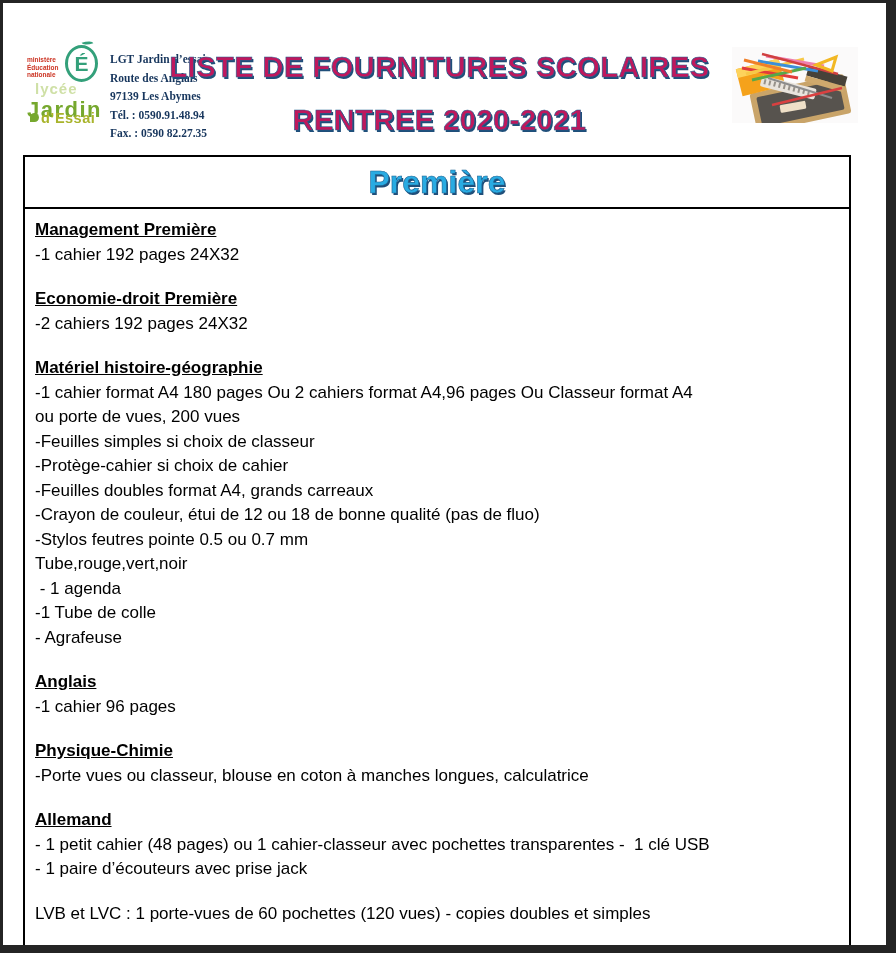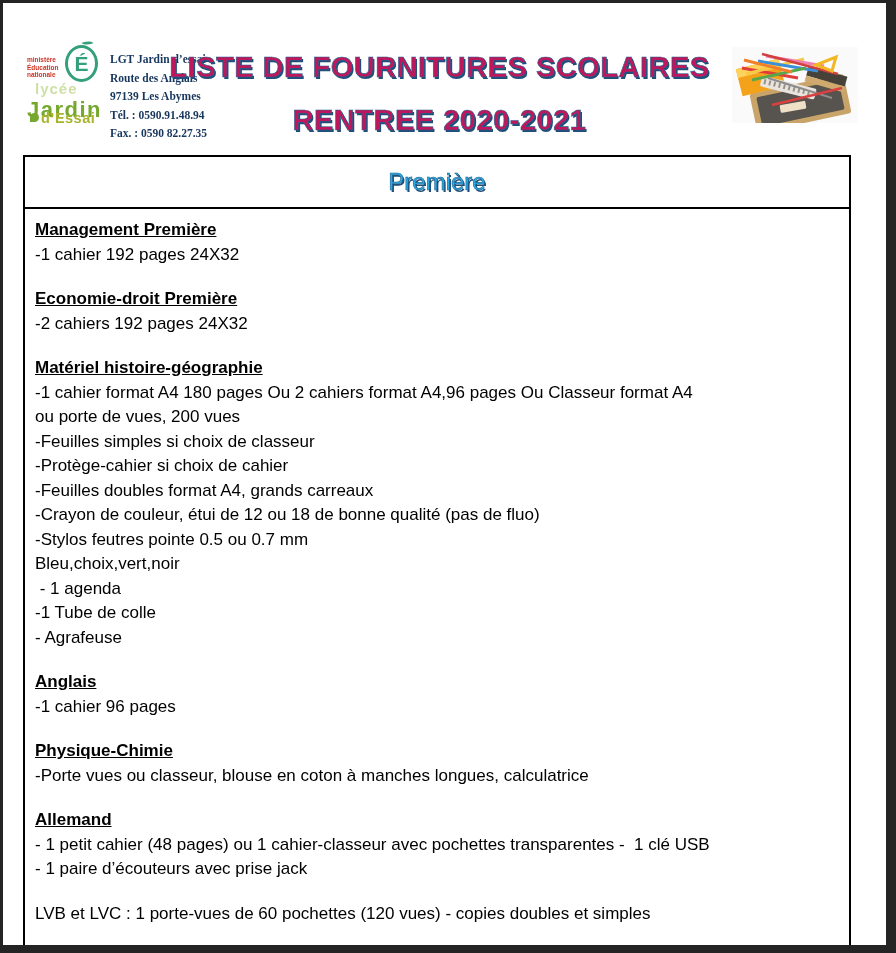--- a/index.html
+++ b/index.html
@@ -34,21 +34,21 @@
     font-weight:bold;color:#be185d;
     text-shadow:1.5px 1.5px 0 #1f4e79;
     -webkit-text-stroke:0.6px #1f6391;}
   .title-line1{font-size:29px;letter-spacing:0.5px;}
   .title-line2{font-size:29px;margin-top:20px;letter-spacing:0.5px;}
   .photo{position:absolute;right:28px;top:44px;width:126px;height:76px;}
   
   .table{position:absolute;left:20px;top:152px;width:828px;height:900px;
     box-sizing:border-box;border:2px solid #000;}
   .table-header{height:50px;border-bottom:2px solid #000;display:flex;align-items:center;justify-content:center;}
-  .class-title{font-size:24px;font-weight:normal;color:#29abe2;
+  .class-title{font-size:32px;font-weight:bold;color:#29abe2;
     text-shadow:1.5px 1.5px 0 #1f4e79;-webkit-text-stroke:0.6px #1f6391;}
   .table-body{padding:9px 10px 0 10px;font-size:17px;line-height:24.5px;}
   .section + .section{margin-top:20px;}
   .section-heading{font-weight:bold;text-decoration:underline;}
   .section-item{white-space:pre-wrap;}
   .u{margin-top:12px;}
 </style>
 </head>
 <body>
 
@@ -145,21 +145,21 @@
         </div>
         <div class="section">
           <div class="section-heading">Matériel histoire-géographie</div>
           <div class="section-item"><span>-1 cahier format A4 180 pages Ou 2 cahiers format A4,96 pages </span><span class="u">Ou </span><span>Classeur format A4</span></div>
           <div class="section-item">ou porte de vues, 200 vues</div>
           <div class="section-item">-Feuilles simples si choix de classeur</div>
           <div class="section-item">-Protège-cahier si choix de cahier</div>
           <div class="section-item">-Feuilles doubles format A4, grands carreaux</div>
           <div class="section-item">-Crayon de couleur, étui de 12 ou 18 de bonne qualité (pas de fluo)</div>
           <div class="section-item">-Stylos feutres pointe 0.5 ou 0.7 mm</div>
-          <div class="section-item">Bleu,choix,vert,noir</div>
+          <div class="section-item">Tube,rouge,vert,noir</div>
           <div class="section-item"> - 1 agenda</div>
           <div class="section-item">-1 Tube de colle</div>
           <div class="section-item">- Agrafeuse</div>
         </div>
         <div class="section">
           <div class="section-heading">Anglais</div>
           <div class="section-item">-1 cahier 96 pages</div>
         </div>
         <div class="section">
           <div class="section-heading">Physique-Chimie</div>

